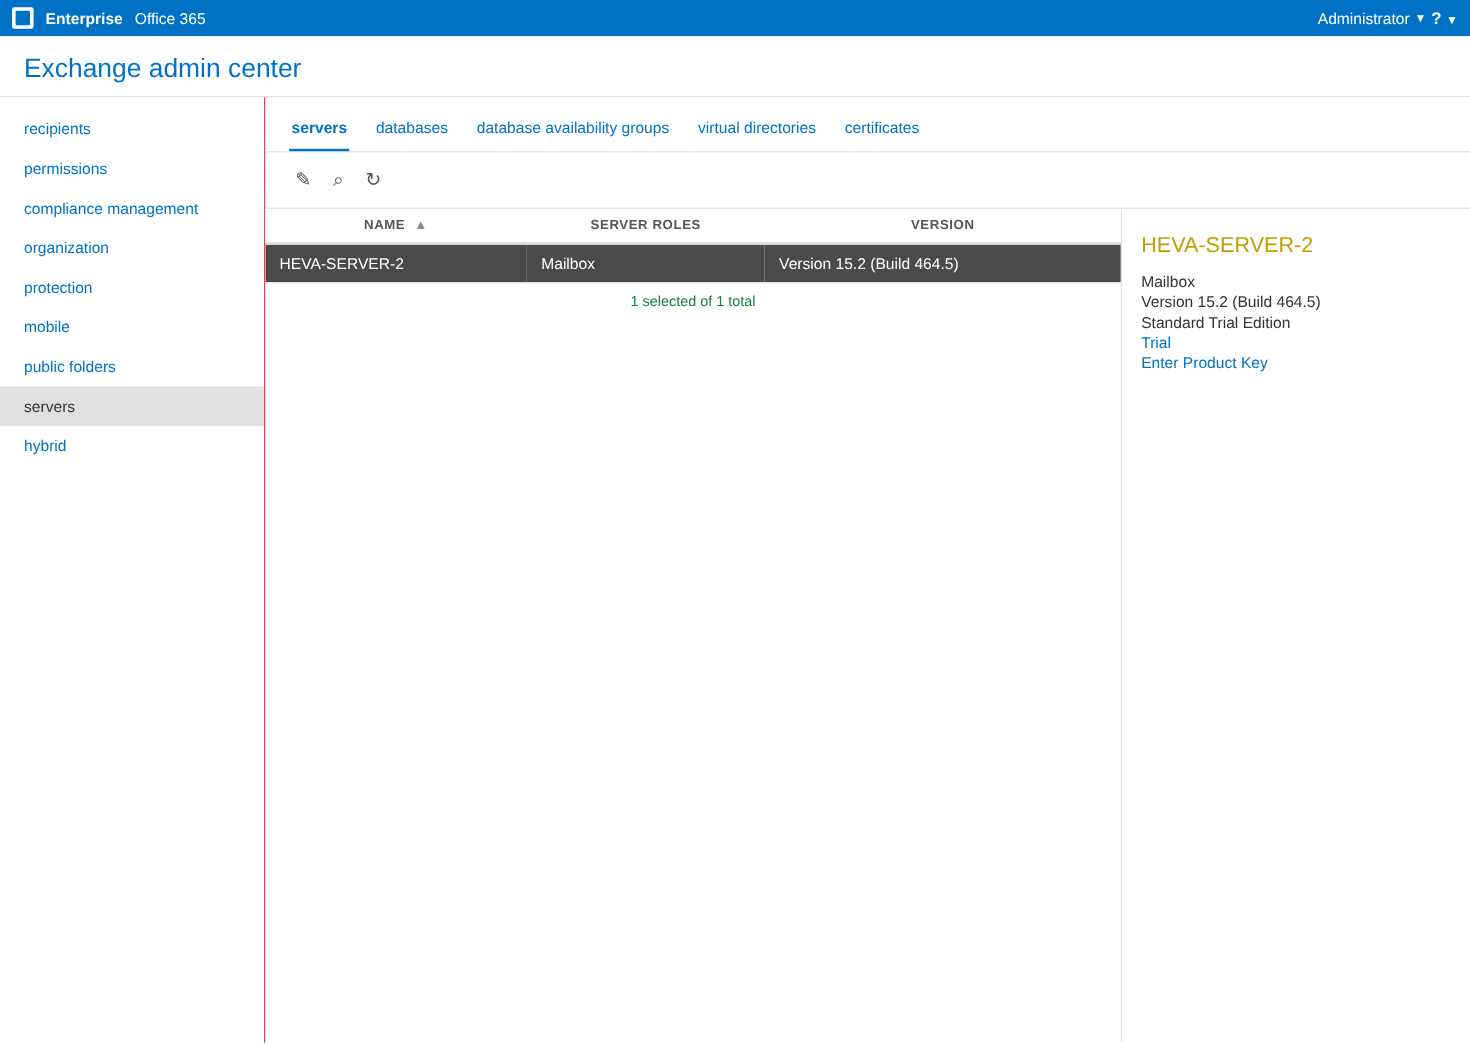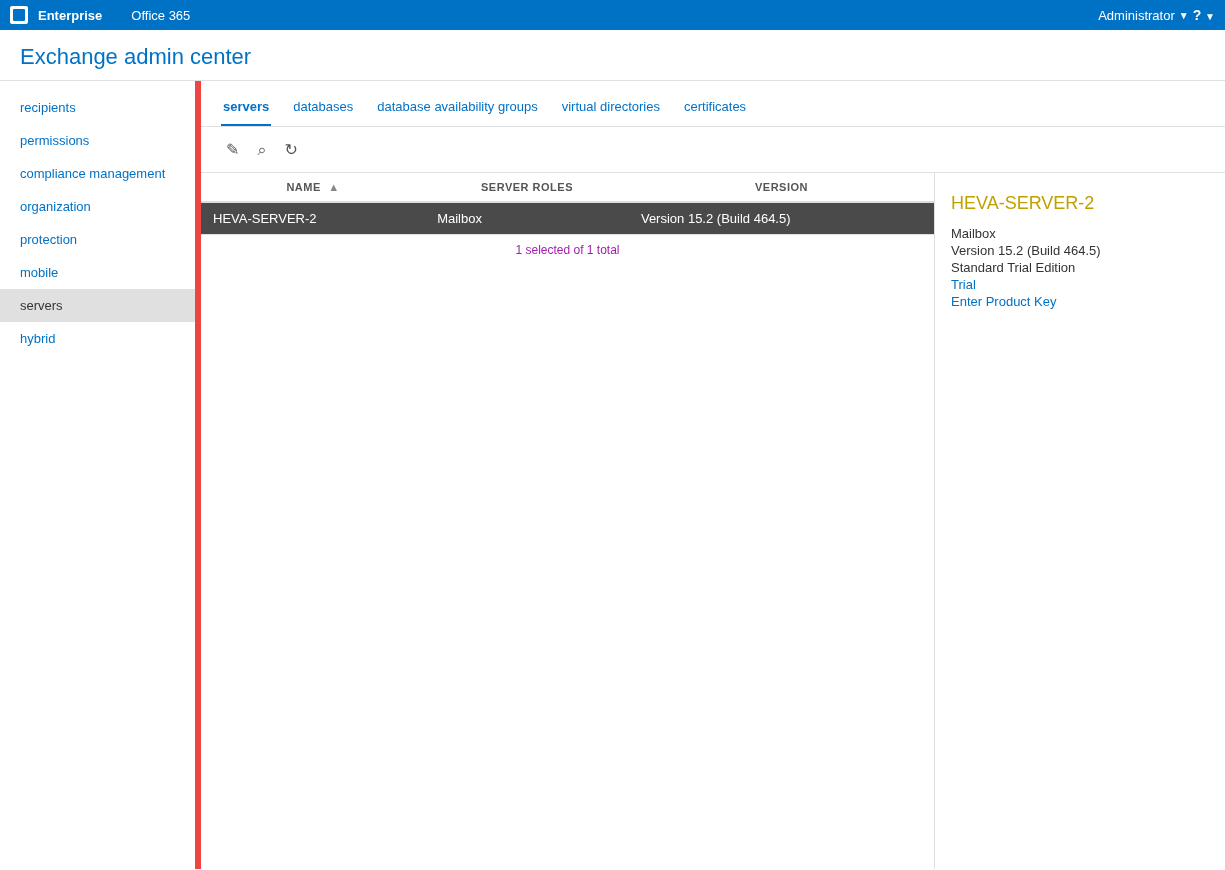--- a/index.html
+++ b/index.html
@@ -13,21 +13,21 @@
       align-items: center;
       padding: 10px 10px;
       color: #fff;
       font-size: 13px;
       justify-content: space-between;
     }
     .top-bar-left { display: flex; align-items: center; gap: 10px; }
     .top-bar-logo { width: 18px; height: 18px; background: #fff; display: inline-block; border-radius: 2px; position: relative; }
     .top-bar-logo::after { content: ''; position: absolute; top: 3px; left: 3px; right: 3px; bottom: 3px; background: #0072c6; border-radius: 1px; }
     .top-bar-title { font-weight: 600; font-size: 13px; }
-    .top-bar-subtitle { font-size: 13px; margin-left: 19px; }
+    .top-bar-subtitle { font-size: 13px; }
     .top-bar-right { display: flex; align-items: center; gap: 4px; color: #fff; font-size: 13px; }
     .top-bar-right .admin-btn { color: #fff; background: none; border: none; cursor: pointer; display: flex; align-items: center; gap: 4px; font-size: 13px; }
     .top-bar-right .help-btn { color: #fff; background: none; border: none; cursor: pointer; font-size: 14px; font-weight: bold; }
 
     
     .page-title-bar {
       padding: 14px 4px 10px 20px;
       border-bottom: 1px solid #e0e0e0;
     }
     .page-title {
@@ -37,22 +37,22 @@
     }
 
     
     .main-layout {
       display: flex;
       height: calc(870px - 30px - 52px);
     }
 
     
     .sidebar {
-      width: 201px;
-      border-right: 6px solid #ef4444;
+      width: 221px;
+      border-right: 1px solid #ef4444;
       padding-top: 10px;
       flex-shrink: 0;
     }
     .sidebar-item {
       padding: 9px 20px;
       color: #0072c6;
       cursor: pointer;
       font-size: 13px;
     }
     .sidebar-item.active {
@@ -144,21 +144,21 @@
     thead th .sort-arrow { margin-left: 4px; color: #888; }
     tbody tr { cursor: pointer; }
     tbody tr.selected { background: #4a4a4a; color: #fff; }
     tbody td { padding: 8px 12px; font-size: 13px; }
 
     
     .status-bar {
       text-align: center;
       padding: 8px;
       font-size: 12px;
-      color: #a21caf;
+      color: #15803d;
       border-top: 1px solid #e0e0e0;
     }
 
     
     .detail-panel {
       width: 290px;
       flex-shrink: 0;
       padding: 20px 16px;
       overflow-y: auto;
     }
@@ -223,20 +223,23 @@
       <span>compliance management</span>
     </div>
     <div class="sidebar-item">
       <span>organization</span>
     </div>
     <div class="sidebar-item">
       <span>protection</span>
     </div>
     <div class="sidebar-item">
       <span>mobile</span>
+    </div>
+    <div class="sidebar-item">
+      <span>public folders</span>
     </div>
     <div class="sidebar-item active">
       <span>servers</span>
     </div>
     <div class="sidebar-item">
       <span>hybrid</span>
     </div>
   </nav>
 
   <div class="content-area">

